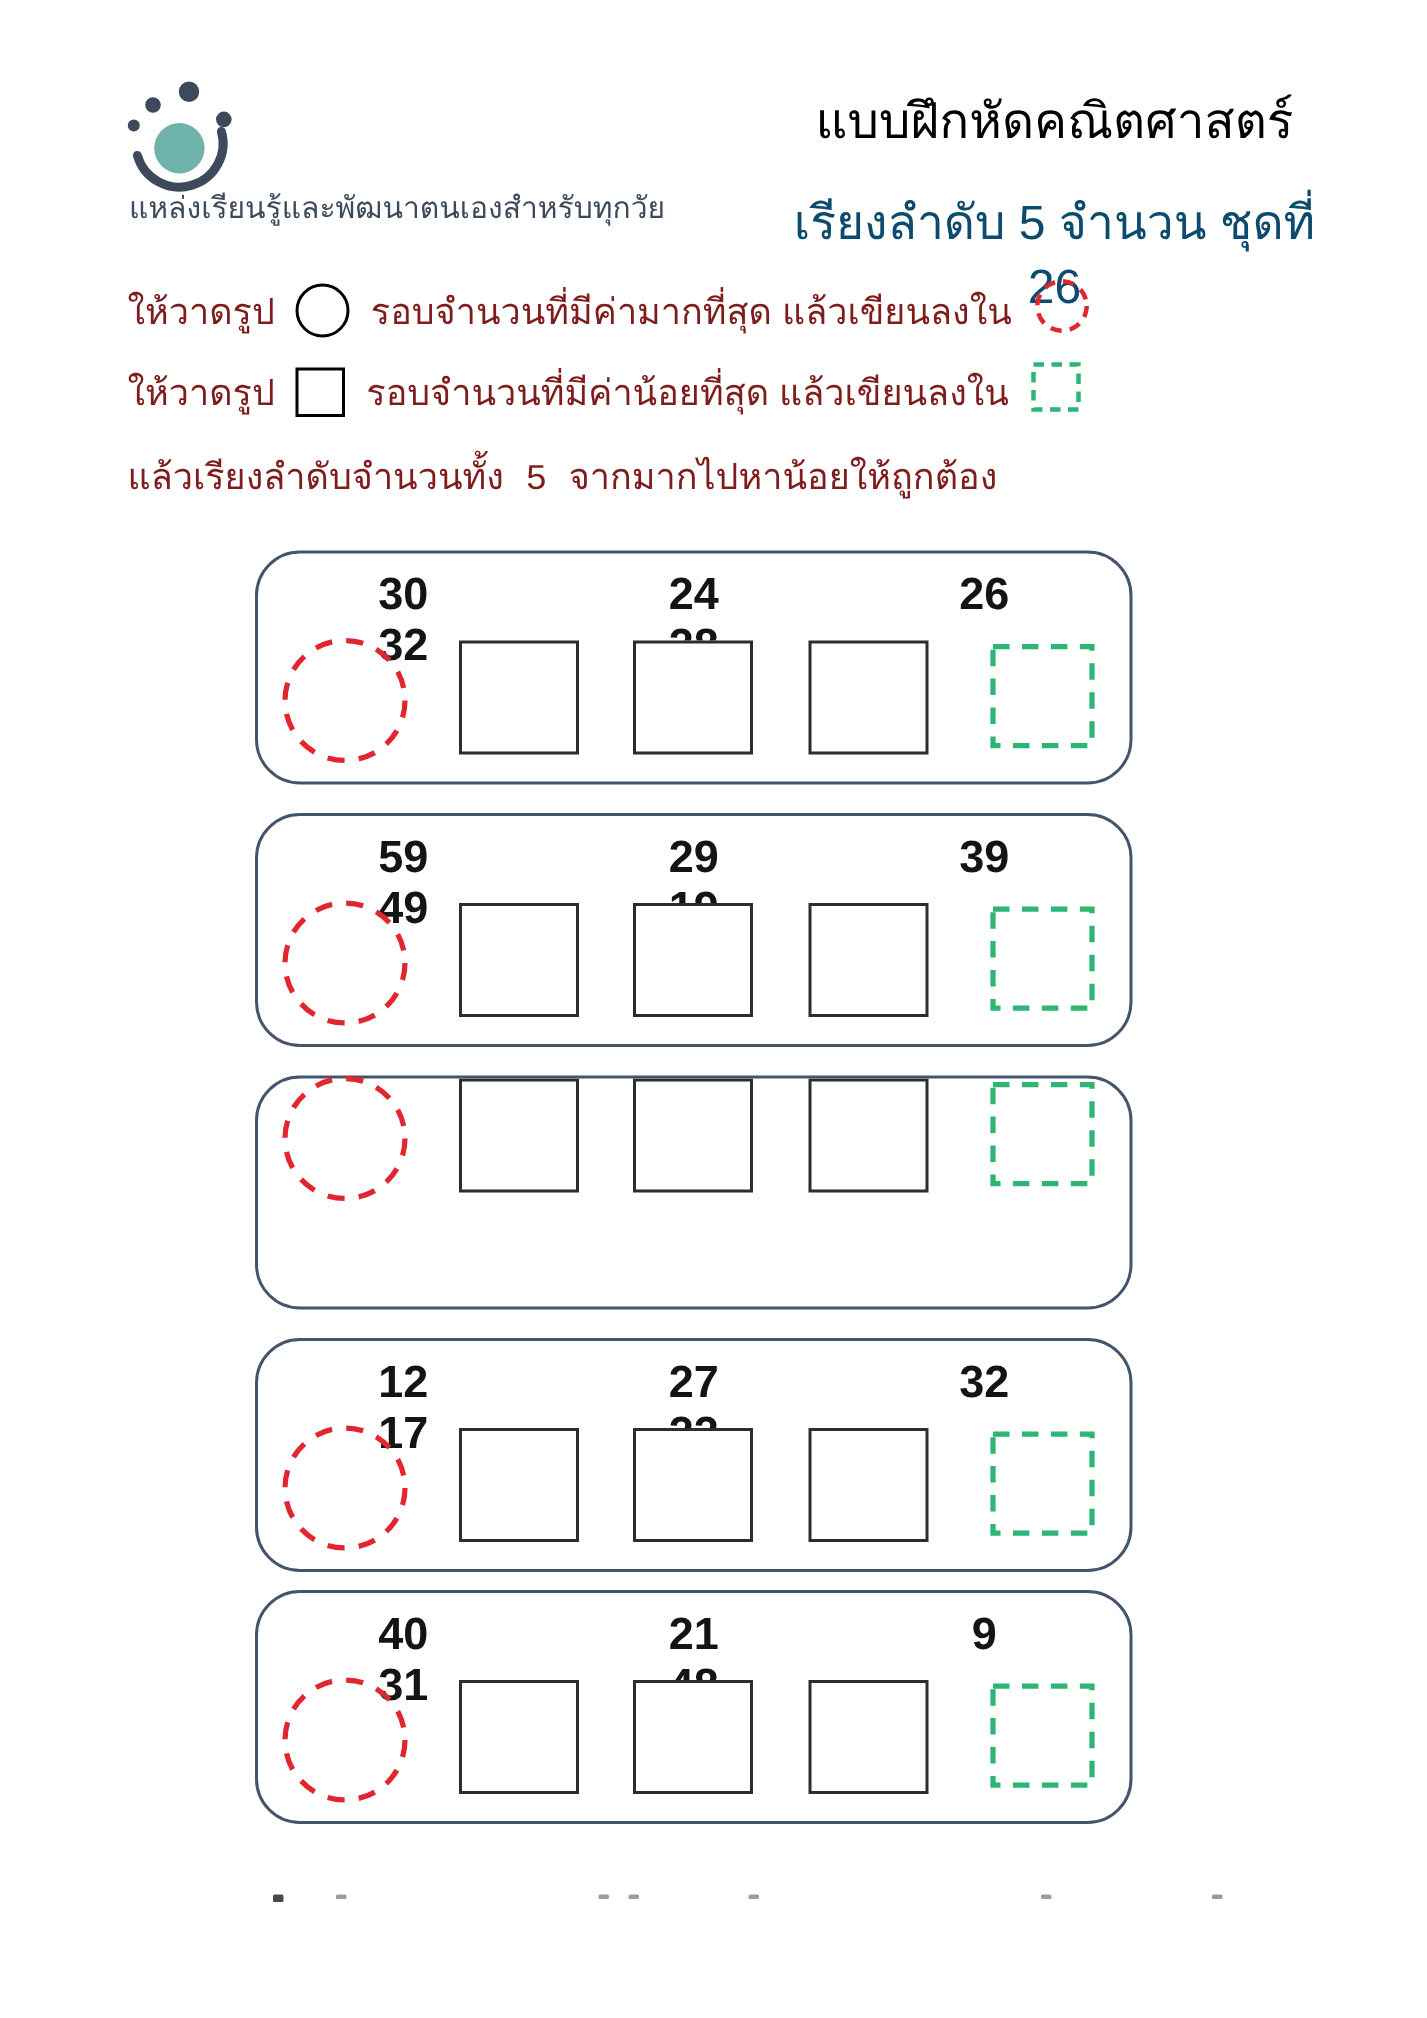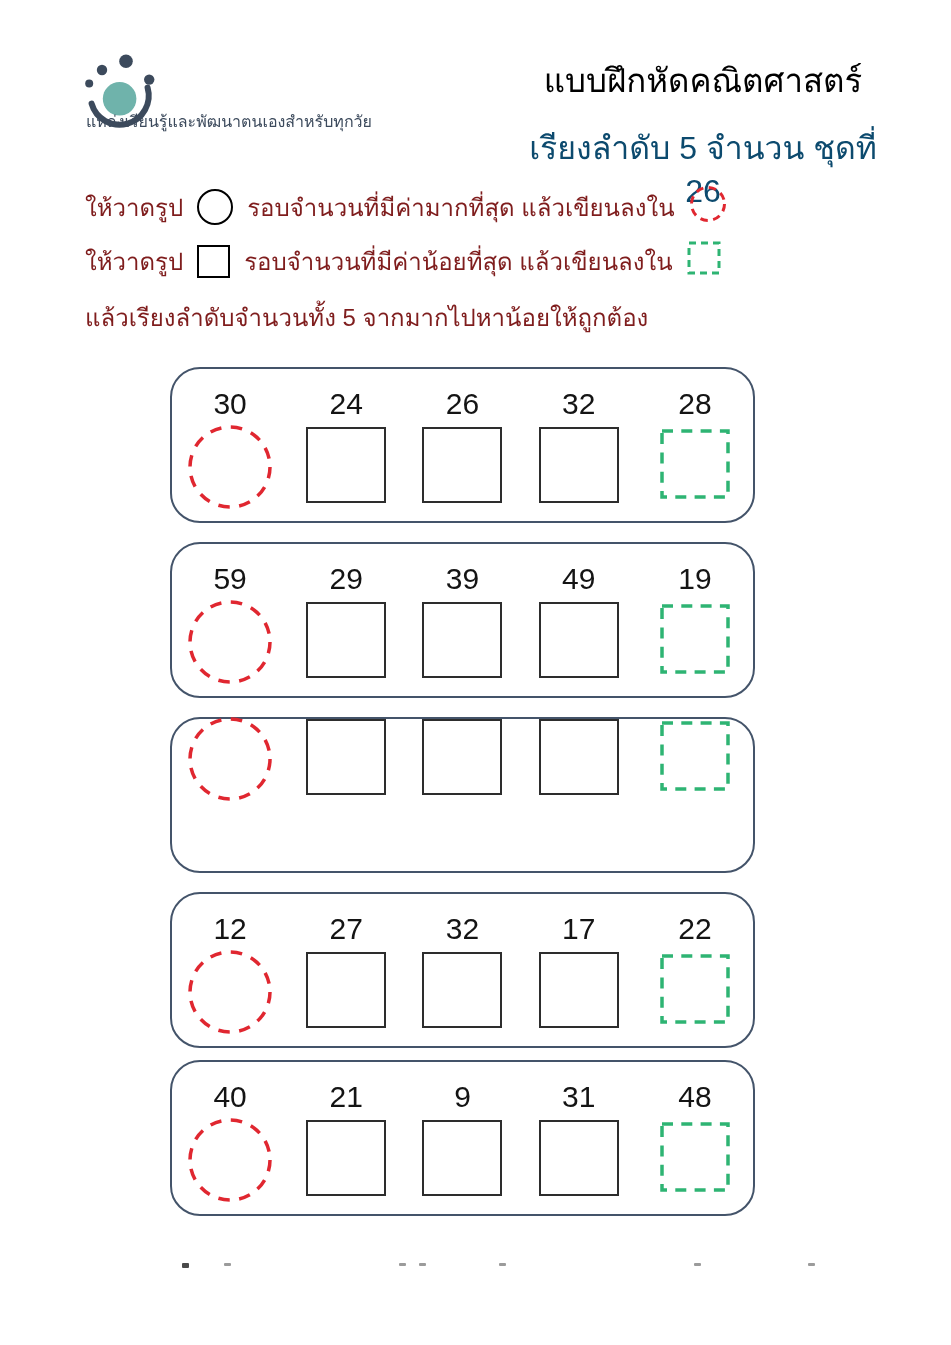--- a/index.html
+++ b/index.html
@@ -21,52 +21,52 @@
   }
   .page{position:relative;width:951px;height:1345px;background:#fff;}
 
   
   .logo{position:absolute;left:82px;top:54px;display:flex;align-items:flex-start;}
   .logo-icon{width:80px;height:80px;flex:0 0 auto;}
   .logo-textwrap{margin-left:8px;}
   .logo-name{font-size:47px;font-weight:bold;letter-spacing:-1px;line-height:1.0;margin-top:12px;}
   .lt-dark{color:var(--logo-dark);}
   .lt-teal{color:var(--logo-teal);}
-  .tagline{position:absolute;left:86px;top:109px;font-size:16px;color:var(--logo-dark);white-space:nowrap;}
+  .tagline{position:absolute;left:86px;top:122px;font-size:20px;color:var(--logo-dark);white-space:nowrap;}
 
   .title-block{position:absolute;right:64px;top:60px;width:368px;text-align:center;}
   .title{font-size:33px;font-weight:normal;color:#000;line-height:1.25;}
   .subtitle{font-size:32px;font-weight:normal;color:#0c4a6e;margin-top:21px;}
 
   
   .instructions{position:absolute;left:85px;top:180px;width:720px;font-size:24px;color:#7f1d1d;}
   .instr-line{display:flex;align-items:center;height:54px;white-space:nowrap;}
   .instr-line .txt{display:inline-block;}
   .shape-gap{margin:0 14px;flex:0 0 auto;}
   .circle-outline{width:36px;height:36px;border:2px solid #000;border-radius:50%;background:#fff;}
   .square-outline{width:33px;height:33px;border:2px solid #000;background:#fff;}
   .mini-red svg circle{stroke:var(--answer-red);}
   .mini-green svg rect{stroke:var(--answer-green);}
-  .instr-line3{margin-top:6px;height:46px;display:flex;align-items:center;}
+  .instr-line3{margin-top:6px;height:46px;display:flex;align-items:center;font-family:Liberation Mono, monospace;}
 
   
   .problems{position:absolute;left:170px;top:367px;width:585px;}
   .card{
     width:585px;height:156px;
     border:2.5px solid var(--accent-navy);
     border-radius:30px;
     margin-bottom:19px;
     background:#fff;
   }
   .card:nth-child(4){margin-bottom:12px;}
   .num-row{
-    display:grid;grid-template-columns:repeat(5,1fr);
+    display:grid;grid-template-columns:repeat(3,1fr);
     margin-top:11px;height:47px;
     align-items:center;justify-items:center;
-    font-size:30px;font-weight:normal;color:#141414;
+    font-size:30px;font-weight:bold;color:#141414;
   }
   .shape-row{
     display:grid;grid-template-columns:repeat(5,1fr);
     justify-items:center;align-items:start;
   }
   .red-circle-svg{width:86px;height:86px;margin-top:-3px;}
   .red-circle-svg circle{stroke:var(--answer-red);}
   .answer-sq{width:80px;height:76px;border:2px solid #2d2d2d;background:#fff;}
   .green-sq-svg{width:72px;height:72px;margin-top:1px;}
   .green-sq-svg rect{stroke:var(--answer-green);}

